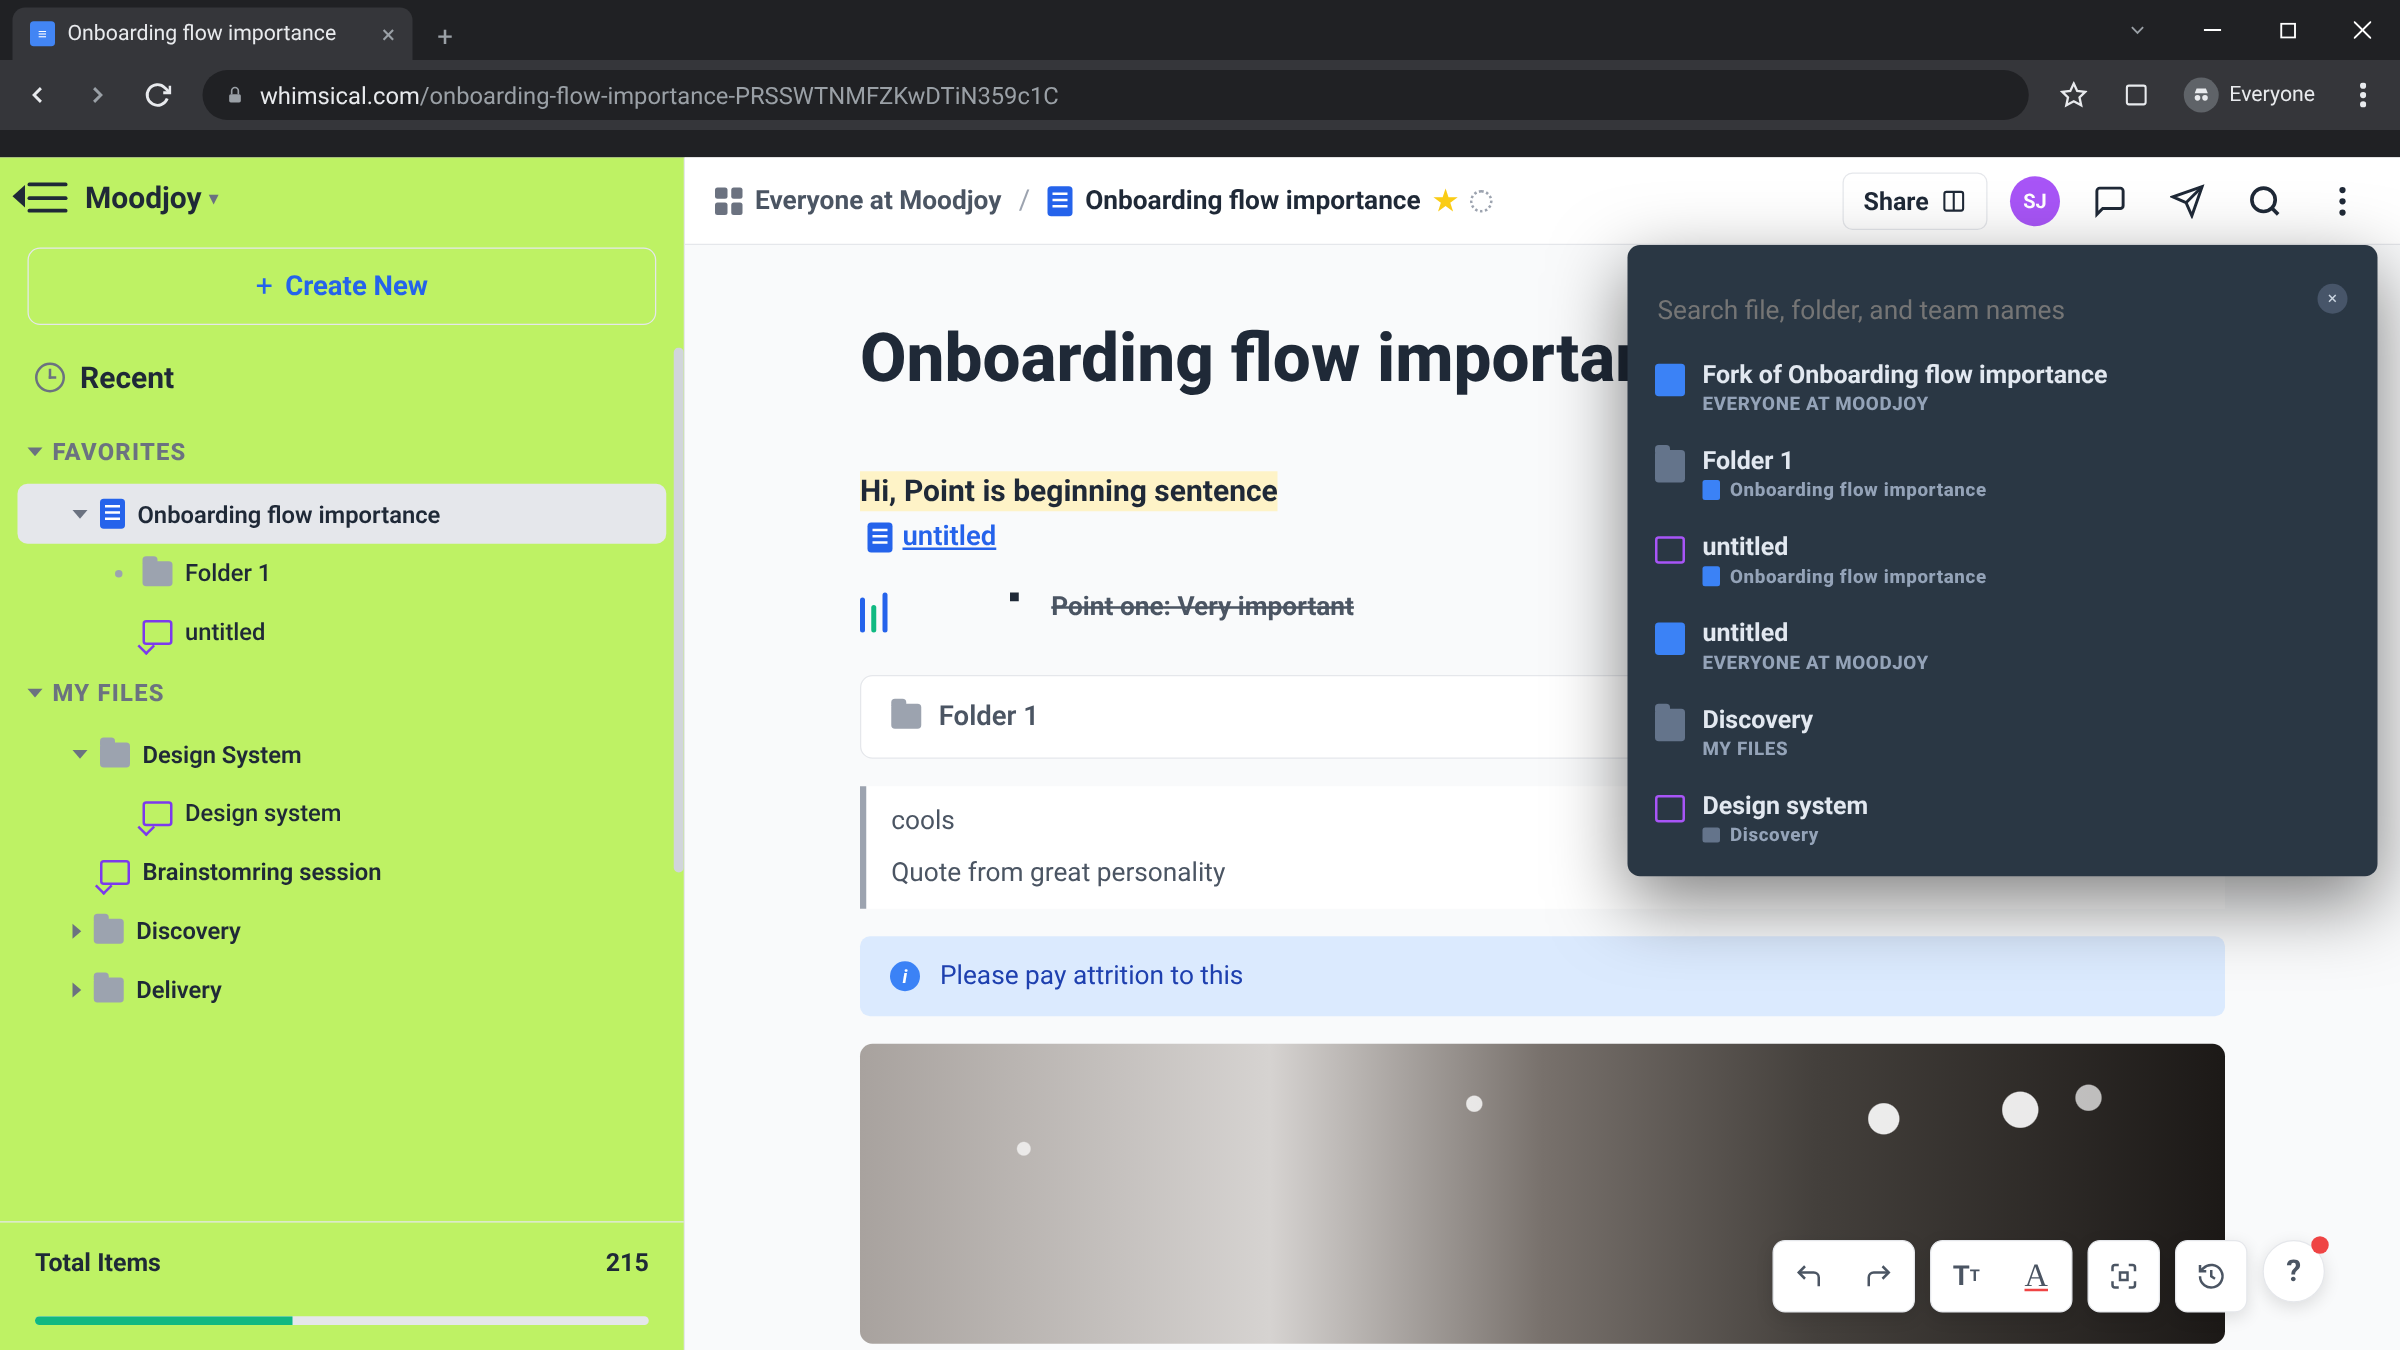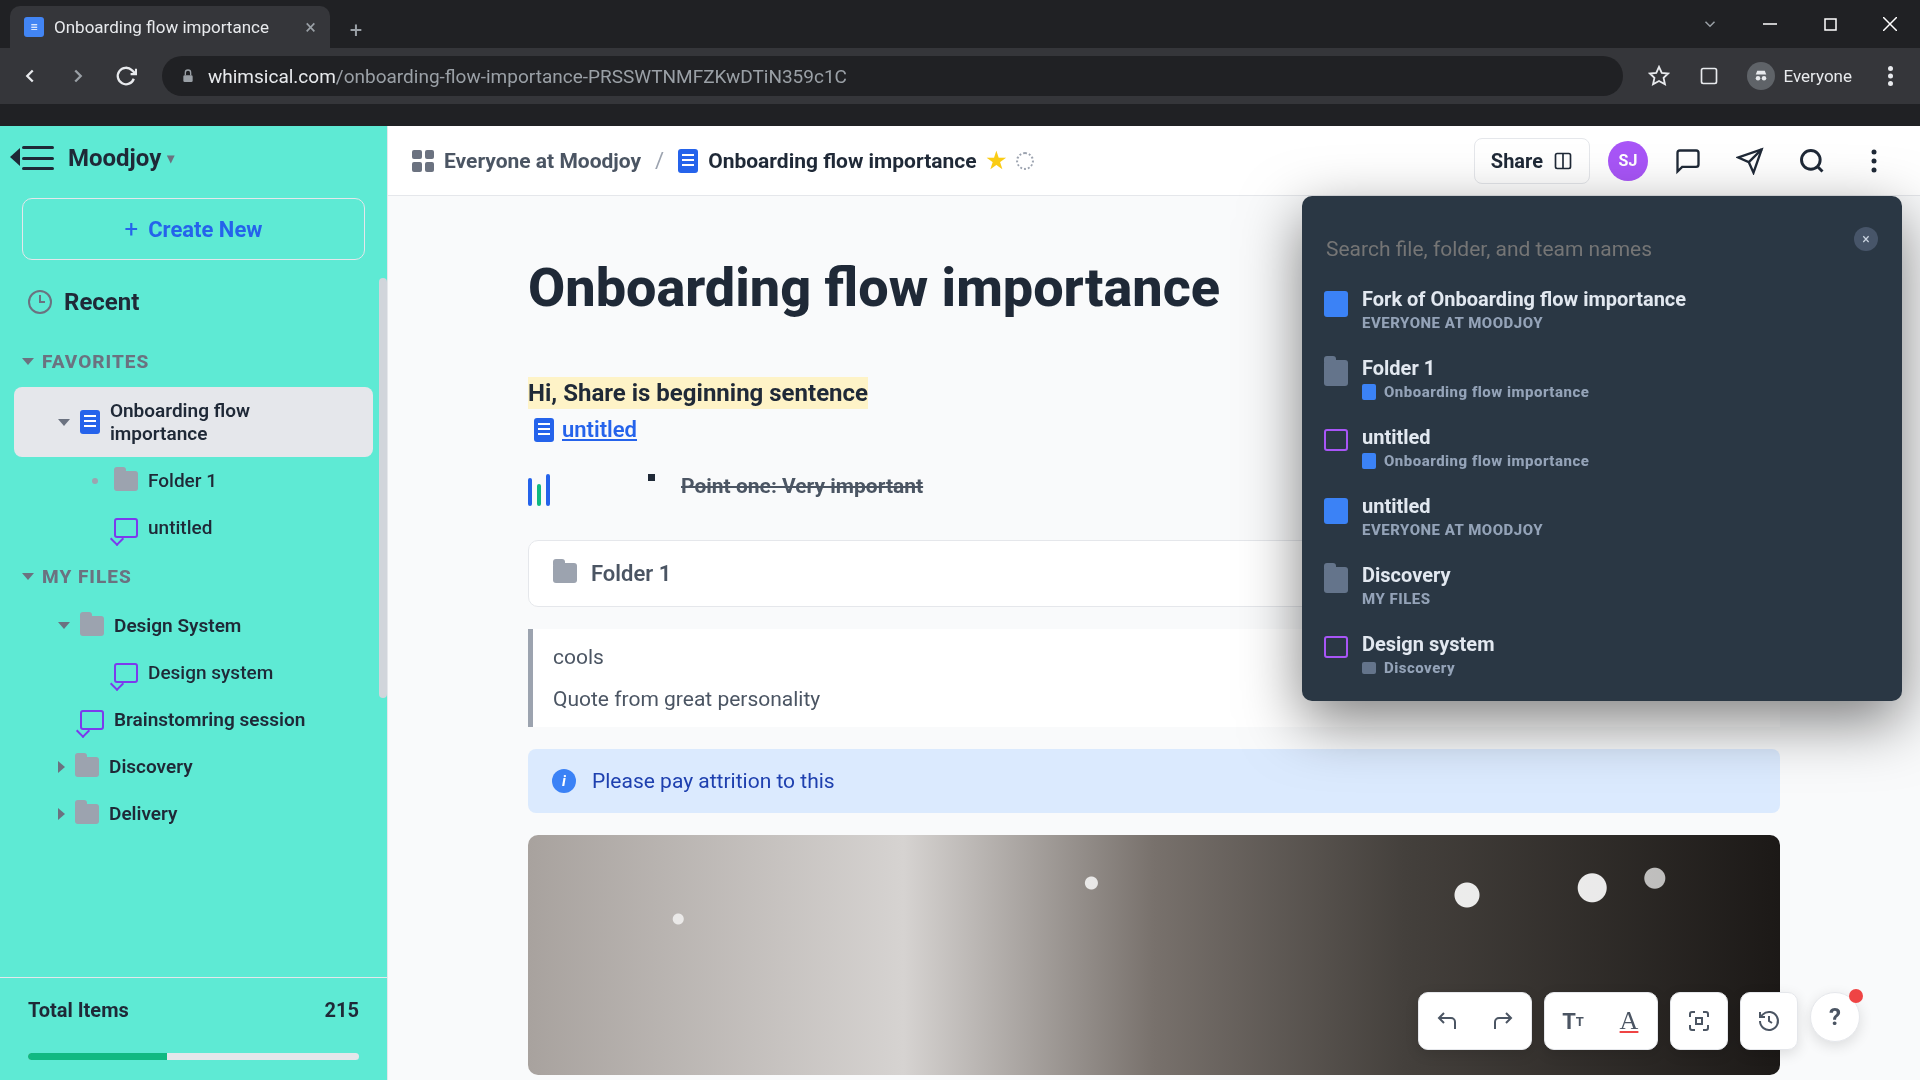--- a/index.html
+++ b/index.html
@@ -21,21 +21,21 @@
 .omnibox .lock { color: #9aa0a6; margin-right: 12px; }
 .omnibox .domain { color: #e8eaed; }
 .omnibox .path { color: #9aa0a6; }
 .right-icons { display: flex; align-items: center; gap: 10px; }
 .ricon { width: 40px; height: 40px; display: flex; align-items: center; justify-content: center; color: #e8eaed; }
 .incog { display: flex; align-items: center; gap: 8px; color: #e8eaed; font-size: 17px; padding: 0 8px; }
 .incog-ico { width: 28px; height: 28px; background: #5f6368; border-radius: 50%; display: flex; align-items: center; justify-content: center; }
 
 
 .app { display: flex; height: calc(1080px - 126px); }
-.sidebar { width: 388px; border-right: 1px solid #e5e7eb; display: flex; flex-direction: column; background: #5eead4; }
+.sidebar { width: 548px; border-right: 1px solid #e5e7eb; display: flex; flex-direction: column; background: #bef264; }
 .ws-header { display: flex; align-items: center; padding: 18px 22px; gap: 14px; }
 .hamburger { width: 32px; height: 24px; display: flex; flex-direction: column; justify-content: space-between; position: relative; }
 .hamburger span { height: 3px; background: #1f2937; border-radius: 2px; display: block; }
 .hamburger::before { content: ""; position: absolute; left: -12px; top: 2px; width: 0; height: 0; border-top: 9px solid transparent; border-bottom: 9px solid transparent; border-right: 10px solid #1f2937; }
 .ws-name { font-size: 24px; font-weight: 700; color: #1f2937; display: flex; align-items: center; gap: 6px; }
 .chev { font-size: 14px; color: #6b7280; }
 
 .create-btn { margin: 8px 22px 18px; border: 1px solid #e5e7eb; border-radius: 10px; padding: 16px; display: flex; align-items: center; justify-content: center; gap: 10px; color: #2563eb; font-size: 22px; font-weight: 700; }
 .create-btn .plus { font-size: 24px; font-weight: 400; }
 
@@ -374,21 +374,21 @@
               <circle cx="3" cy="3" r="2.5"></circle>
               <circle cx="3" cy="12" r="2.5"></circle>
               <circle cx="3" cy="21" r="2.5"></circle>
             </svg>
           </div>
       </div>
     </div>
 
     <div class="doc-area">
       <h1 class="doc-title">Onboarding flow importance</h1>
-      <div><span class="highlight">Hi, Share is beginning sentence</span></div>
+      <div><span class="highlight">Hi, Point is beginning sentence</span></div>
       <div class="doc-link">
         <span class="doc-icon"></span>
         <span class="txt">untitled</span>
       </div>
       <div class="point-row">
         <span class="bars">
             <span></span>
             <span></span>
             <span></span>
           </span>

